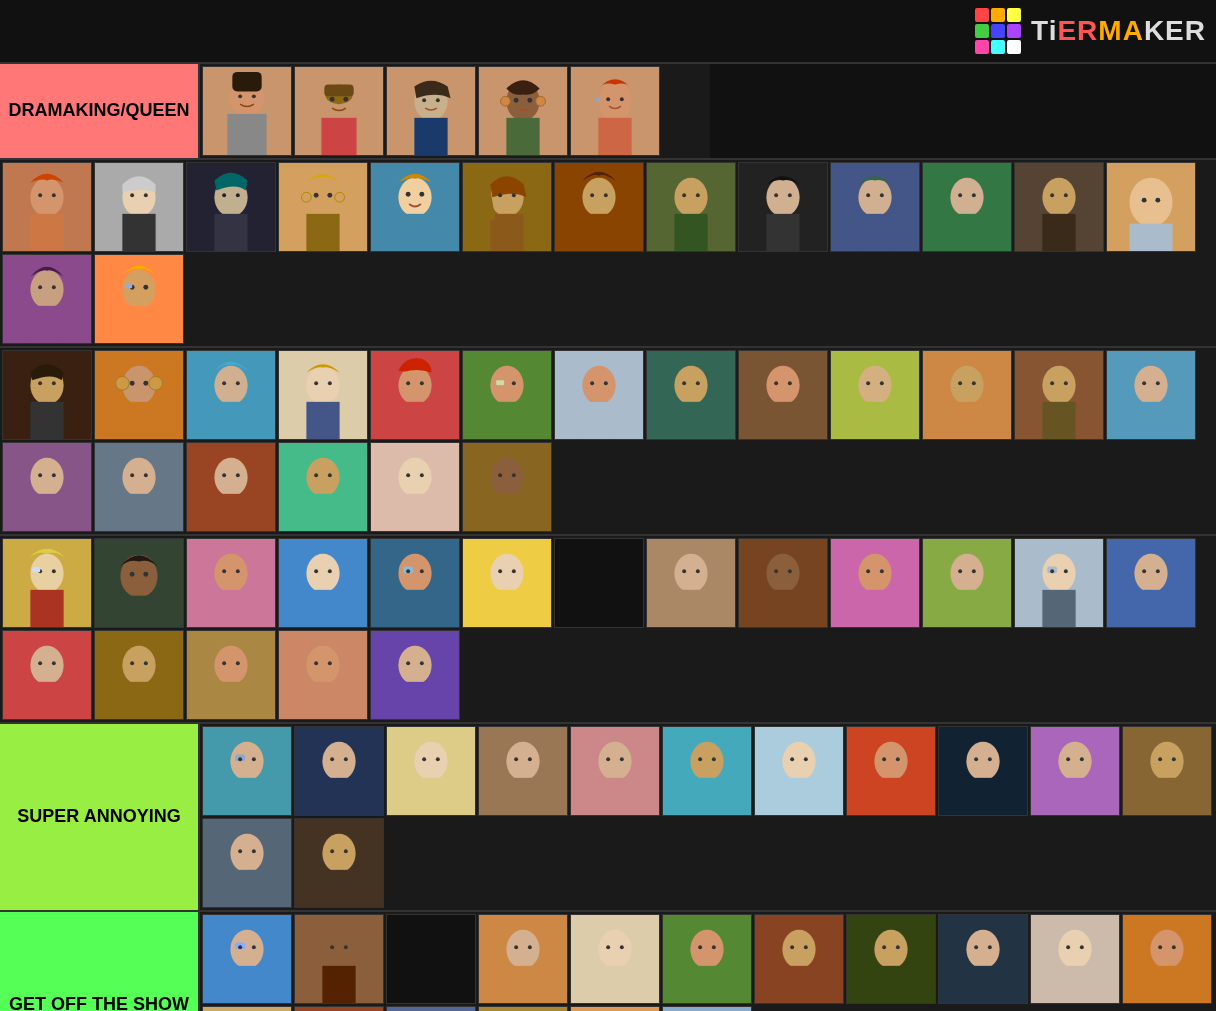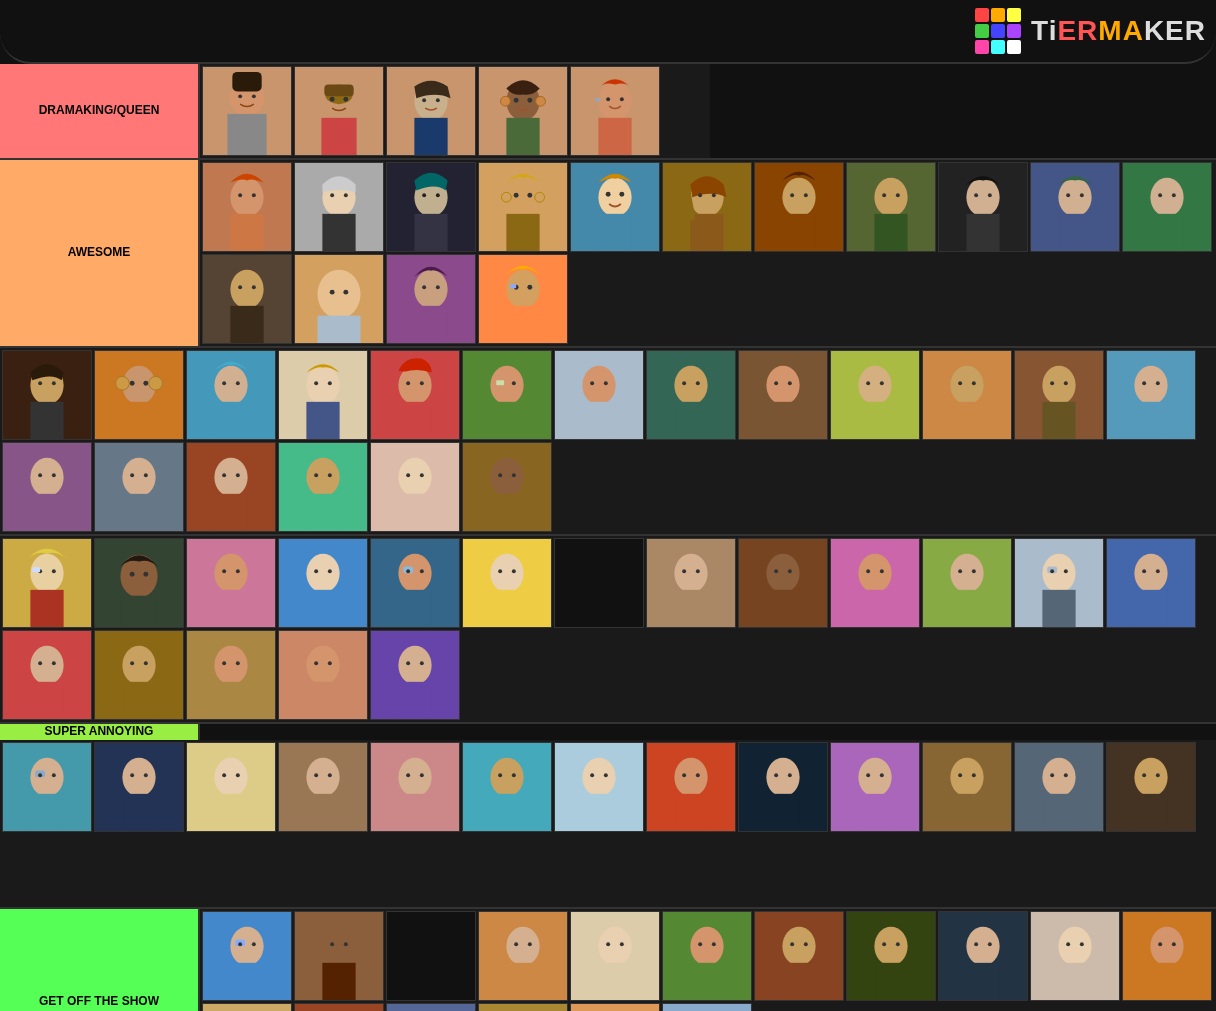--- a/index.html
+++ b/index.html
@@ -15,23 +15,24 @@
       border-bottom: 2px solid #333;
       min-height: 90px;
     }
 
     .tier-label {
       width: 200px;
       min-width: 200px;
       display: flex;
       align-items: center;
       justify-content: center;
-      font-size: 12px;
+      font-size: 18px;
       font-weight: bold;
       text-align: center;
+      padding: 8px;
       color: #000;
       border-right: 2px solid #333;
       line-height: 1.3;
     }
 
     .tier-content {
       flex: 1;
       display: flex;
       flex-wrap: wrap;
       align-content: flex-start;
@@ -68,21 +69,20 @@
     .tier-get-off { background: #55ff55; }
 
     
     .header-row {
       display: flex;
       background: #111;
       padding: 8px 10px;
       justify-content: flex-end;
       align-items: center;
       border-bottom: 2px solid #333;
-      border-radius: 31px;
     }
 
     .tiermaker-logo {
       display: flex;
       align-items: center;
       gap: 10px;
     }
 
     .logo-grid {
       display: grid;
@@ -192,21 +192,20 @@
           <path d="M39 40 Q45 45 51 40" stroke="#a0522d" stroke-width="1.5" fill="none"></path>
           <rect x="25" y="32" width="5" height="3" rx="1" fill="#88aacc"></rect>
         </svg>
       </div>
     </div>
 
     <div style="flex:1; background:#111;"></div>
   </div>
 
   <div class="tier-row" style="min-height: 185px;">
-    <div class="tier-label tier-awesome">AWESOME</div>
     <div class="tier-content">
 
       <div class="char-cell">
           <svg viewBox="0 0 90 90">
             <rect width="90" height="90" fill="#c07850"></rect>
             <ellipse cx="45" cy="35" rx="17" ry="20" fill="#d4956c"></ellipse>
             <rect x="28" y="52" width="34" height="38" fill="#cc7744"></rect>
             <path d="M28 20 Q45 2 62 20 Q50 15 45 18 Q40 15 28 20Z" fill="#cc4400"></path>
             <circle cx="38" cy="33" r="2" fill="#333"></circle>
             <circle cx="52" cy="33" r="2" fill="#333"></circle>
@@ -699,21 +698,21 @@
             <rect width="90" height="90" fill="#6644aa"></rect>
             <ellipse cx="45" cy="35" rx="17" ry="20" fill="#d4b090"></ellipse>
             <rect x="28" y="52" width="34" height="38" fill="#6644aa"></rect>
             <circle cx="38" cy="33" r="2" fill="#333"></circle>
             <circle cx="52" cy="33" r="2" fill="#333"></circle>
           </svg>
         </div>
     </div>
   </div>
 
-  <div class="tier-row" style="min-height: 185px; flex-direction: column;">
+  <div class="tier-row" style="min-height: 185px;">
     <div class="tier-label tier-super-annoying">SUPER ANNOYING</div>
     <div class="tier-content">
       <div class="char-cell">
           <svg viewBox="0 0 90 90">
             <rect width="90" height="90" fill="#4499aa"></rect>
             <ellipse cx="45" cy="35" rx="17" ry="20" fill="#d4b090"></ellipse>
             <rect x="28" y="52" width="34" height="38" fill="#4499aa"></rect>
             <rect x="33" y="28" width="10" height="7" rx="2" fill="#88aacc"></rect>
             <circle cx="38" cy="33" r="2" fill="#333"></circle>
             <circle cx="52" cy="33" r="2" fill="#333"></circle>

